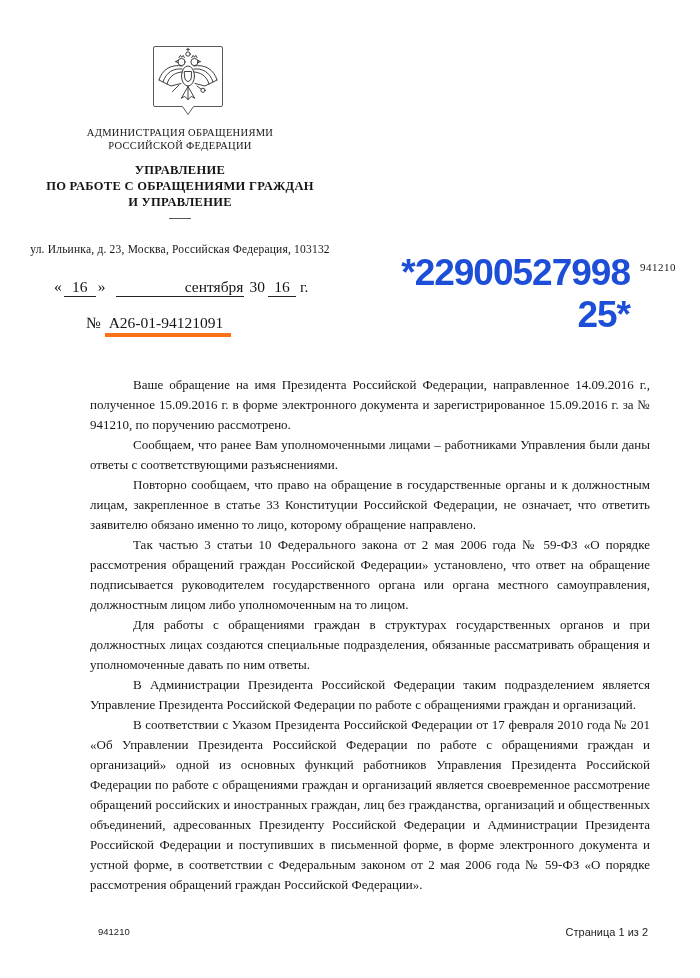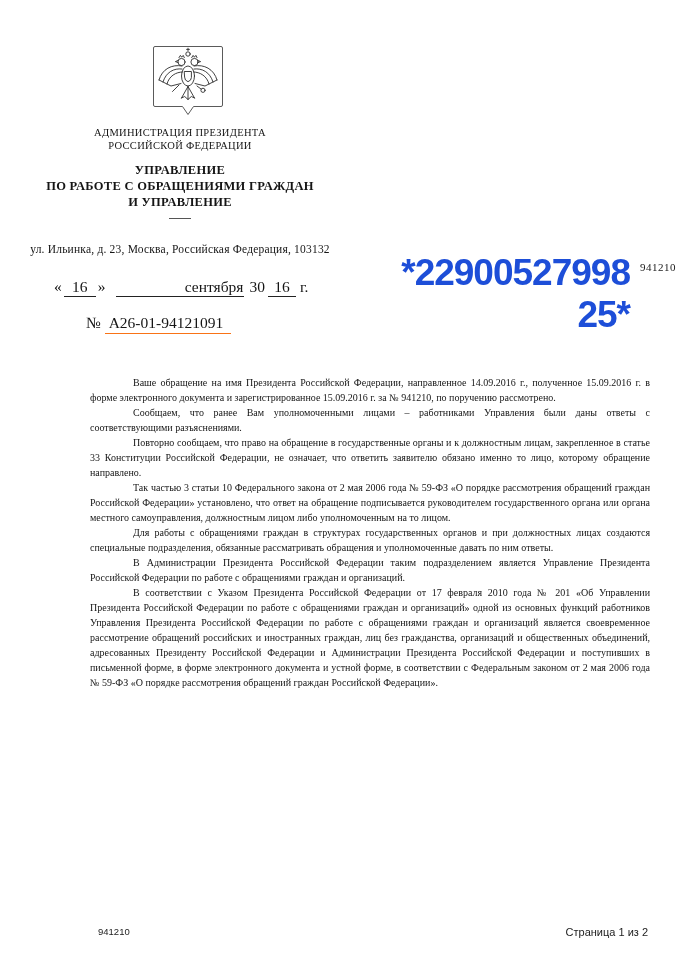--- a/index.html
+++ b/index.html
@@ -32,39 +32,39 @@
     position:absolute; left:54px; top:278px;
     font-size:15.5px; white-space:nowrap;
   }
   .d-day  { display:inline-block; min-width:32px; text-align:center; border-bottom:1px solid #222; margin:0 2px; }
   .d-month{ display:inline-block; width:128px; text-align:right; border-bottom:1px solid #222; margin:0 6px 0 10px; }
   .d-ys   { display:inline-block; min-width:28px; text-align:center; border-bottom:1px solid #222; margin:0 4px 0 3px; }
   .numline {
     position:absolute; left:86px; top:314px;
     font-size:15.5px; white-space:nowrap;
   }
-  .num-val { display:inline-block; padding:0 8px 1px 4px; border-bottom:1px solid #f97316; }
+  .num-val { display:inline-block; padding:0 8px 1px 4px; border-bottom:4px solid #f97316; }
 
   
   .bigcode {
     position:absolute; left:396px; top:252px; width:234px;
     text-align:right;
     font-family:"Liberation Sans", sans-serif;
     font-weight:bold; font-size:37px; line-height:42px;
     letter-spacing:-1px; color:#1d4ed8; white-space:nowrap;
   }
   .bigcode-reg {
     position:absolute; left:640px; top:261px;
     font-size:11px; letter-spacing:0.5px; color:#1a1a1a;
   }
 
   
   .bodytext {
     position:absolute; left:90px; top:375px; width:560px;
-    font-size:10px; line-height:15px;
+    font-size:13px; line-height:20px;
     text-align:justify;
   }
   .bodytext p { margin:0; text-indent:43px; }
 
   
   .footer-left  { position:absolute; left:98px;  top:926px; font-size:9.5px; font-family:"Liberation Sans", sans-serif; color:#222; }
   .footer-right { position:absolute; right:52px; top:926px; font-size:11px; font-family:Liberation Sans, sans-serif; color:#222;margin-left:48px; }
 </style>
 </head>
 <body>
@@ -107,21 +107,21 @@
 
         <path d="M31 40 L24.5 46.5"></path>
         <path d="M49 41 L53 44"></path>
         <circle cx="55" cy="45.3" r="2.1"></circle>
       </g>
     </svg>
   </div>
 
   <div class="letterhead">
     <div class="parent-org">
-      <div>АДМИНИСТРАЦИЯ ПРЕЗИДЕНТА</div>
+      <div>АДМИНИСТРАЦИЯ ОБРАЩЕНИЯМИ</div>
       <div>РОССИЙСКОЙ ФЕДЕРАЦИИ</div>
     </div>
     <div class="org-name">
       <div>УПРАВЛЕНИЕ</div>
       <div>ПО РАБОТЕ С ОБРАЩЕНИЯМИ ГРАЖДАН</div>
       <div>И УПРАВЛЕНИЕ</div>
     </div>
     <div class="lh-divider"></div>
     <div class="lh-address">ул. Ильинка, д. 23, Москва, Российская Федерация, 103132</div>
   </div>

